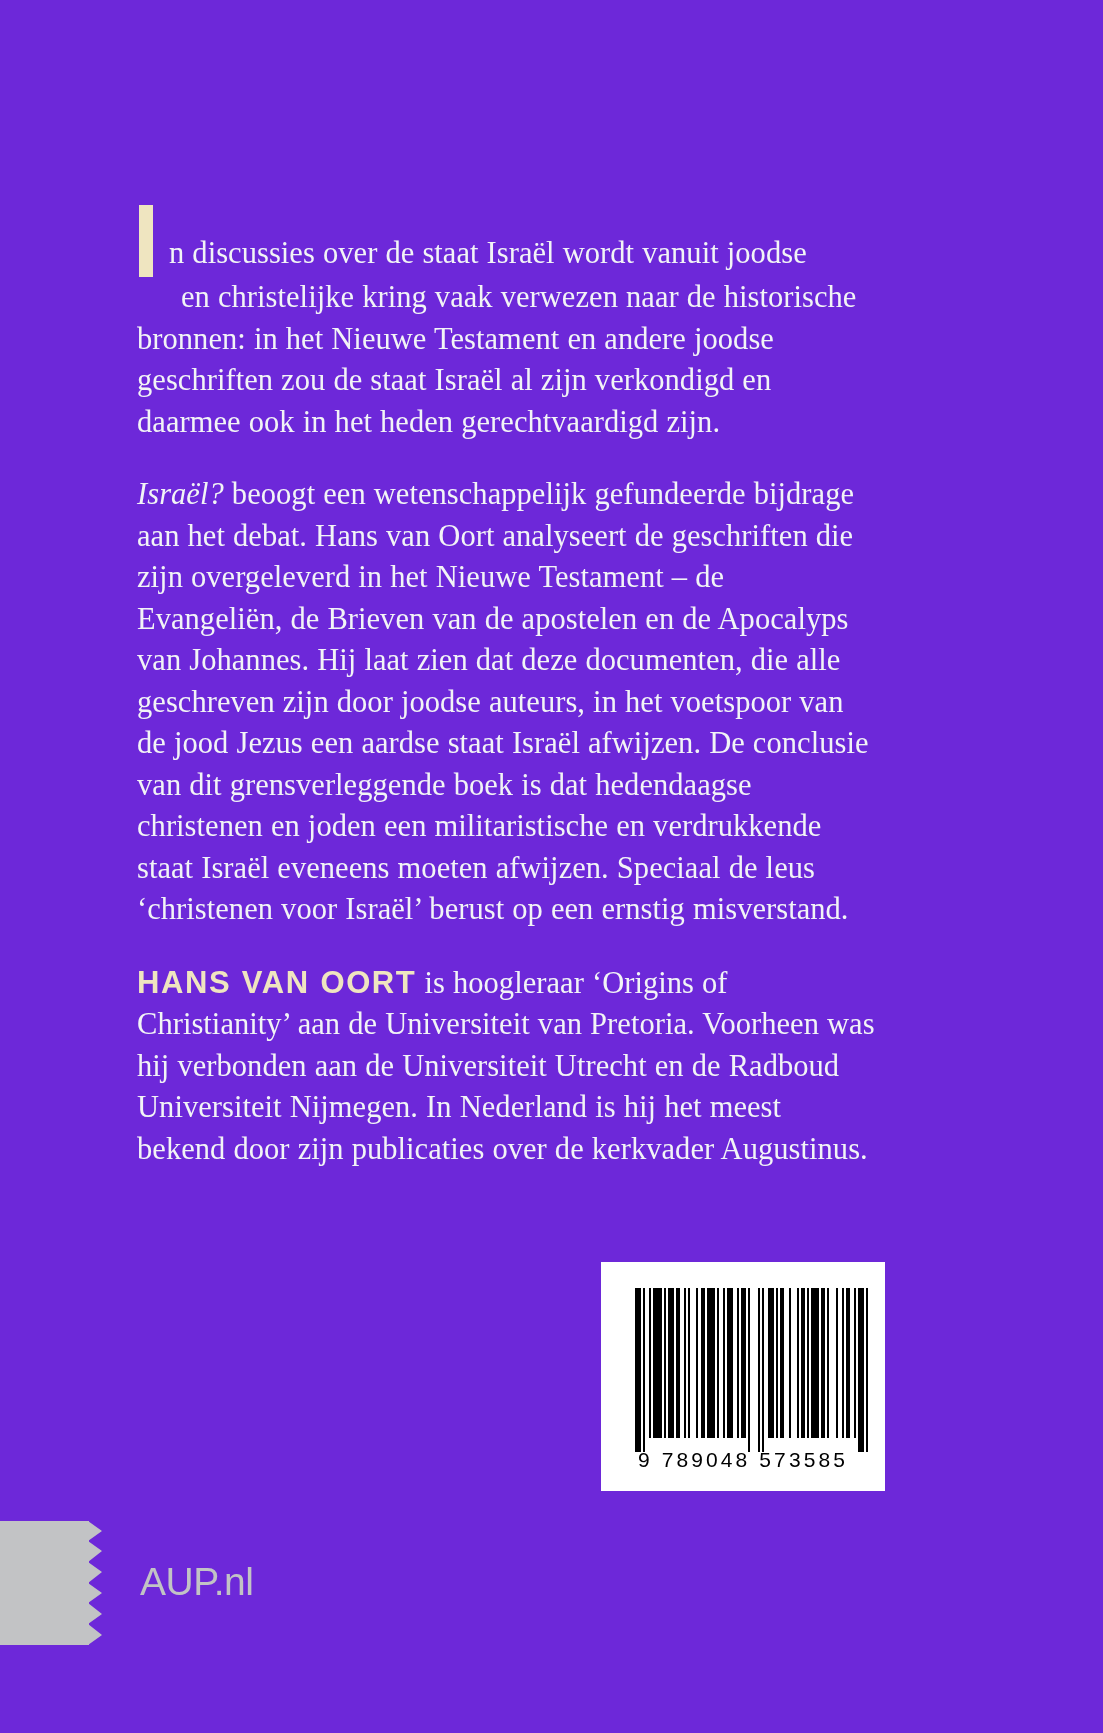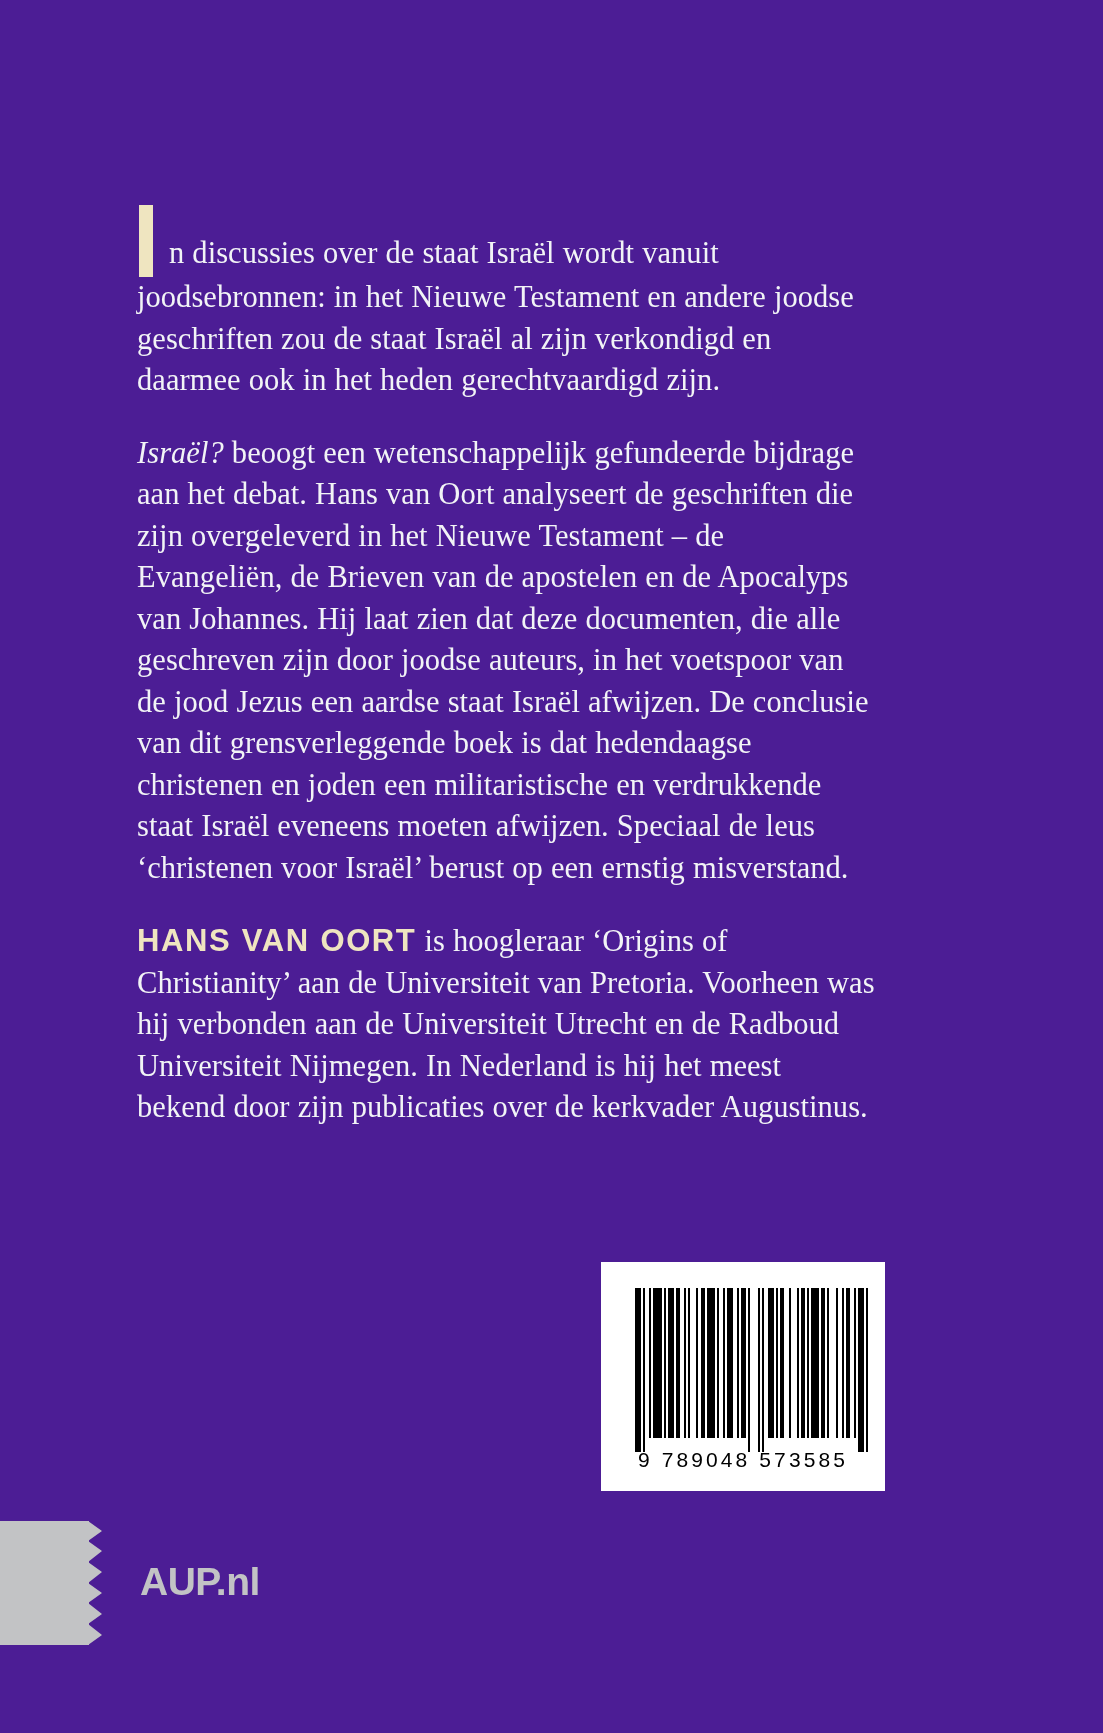--- a/index.html
+++ b/index.html
@@ -11,21 +11,21 @@
     height: 1733px;
     background: #0a55a0;
     font-family: "Liberation Serif", serif;
     overflow: hidden;
     position: relative;
   }
 
   .cover {
     position: absolute;
     inset: 0;
-    background: #4c1d95;
+    background: #6d28d9;
   }
 
   
   .blurb {
     position: absolute;
     left: 137px;
     top: 205px;
     width: 740px;
     color: #f2f4f6;
   }
@@ -135,34 +135,34 @@
     width: 14px;
     display: block;
   }
 
   .aup-logo {
     position: absolute;
     left: 140px;
     top: 1560px;
     font-family: "Liberation Sans", sans-serif;
     font-size: 39px;
-    font-weight: bold;
+    font-weight: normal;
     letter-spacing: -0.5px;
     color: #c2c3c5;
   }
 </style>
 </head>
 <body>
 
 <div class="cover">
 
   <div class="blurb">
 
     <p class="para p-lead">
-      <span class="dropcap-bar"></span><span class="lead-indent">n discussies over de staat Israël wordt vanuit joodse</span><span>bronnen: in het Nieuwe Testament en andere joodse geschriften zou de staat Israël al zijn verkondigd en daarmee ook in het heden gerechtvaardigd zijn.</span>
+      <span class="dropcap-bar"></span><span class="lead-indent">n discussies over de staat Israël wordt vanuit joodse</span><span class="lead-line2">en christelijke kring vaak verwezen naar de historische</span><span>bronnen: in het Nieuwe Testament en andere joodse geschriften zou de staat Israël al zijn verkondigd en daarmee ook in het heden gerechtvaardigd zijn.</span>
     </p>
 
     <p class="para p-second">
       <span class="it">Israël?</span><span> beoogt een wetenschappelijk gefundeerde bijdrage aan het debat. Hans van Oort analyseert de geschriften die zijn overgeleverd in het Nieuwe Testament – de Evangeliën, de Brieven van de apostelen en de Apocalyps van Johannes. Hij laat zien dat deze documenten, die alle geschreven zijn door joodse auteurs, in het voetspoor van de jood Jezus een aardse staat Israël afwijzen. De conclusie van dit grensverleggende boek is dat hedendaagse christenen en joden een militaristische en verdrukkende staat Israël eveneens moeten afwijzen. Speciaal de leus ‘christenen voor Israël’ berust op een ernstig misverstand.</span>
     </p>
 
     <p class="para p-bio">
       <span class="bio-name">HANS VAN OORT</span><span> is hoogleraar ‘Origins of Christianity’ aan de Universiteit van Pretoria. Voorheen was hij verbonden aan de Universiteit Utrecht en de Radboud Universiteit Nijmegen. In Nederland is hij het meest bekend door zijn publicaties over de kerkvader Augustinus.</span>
     </p>
 

